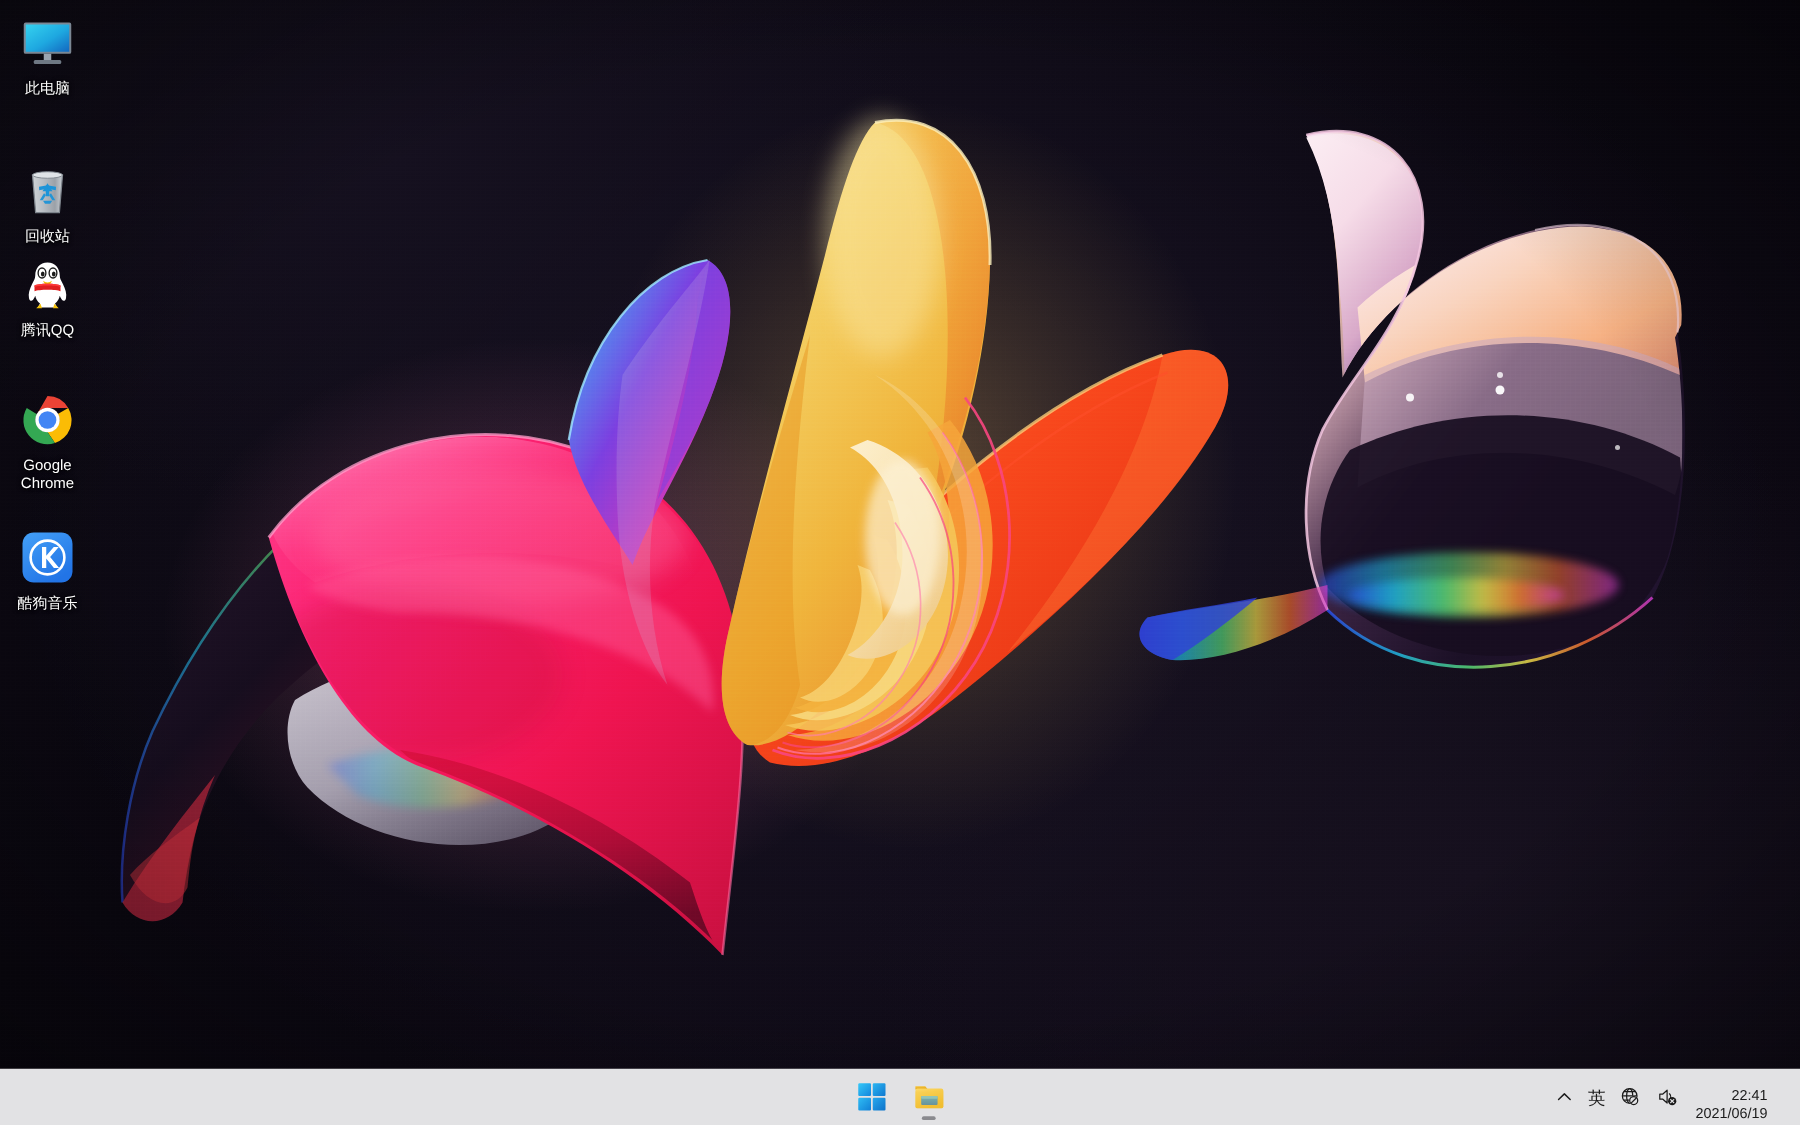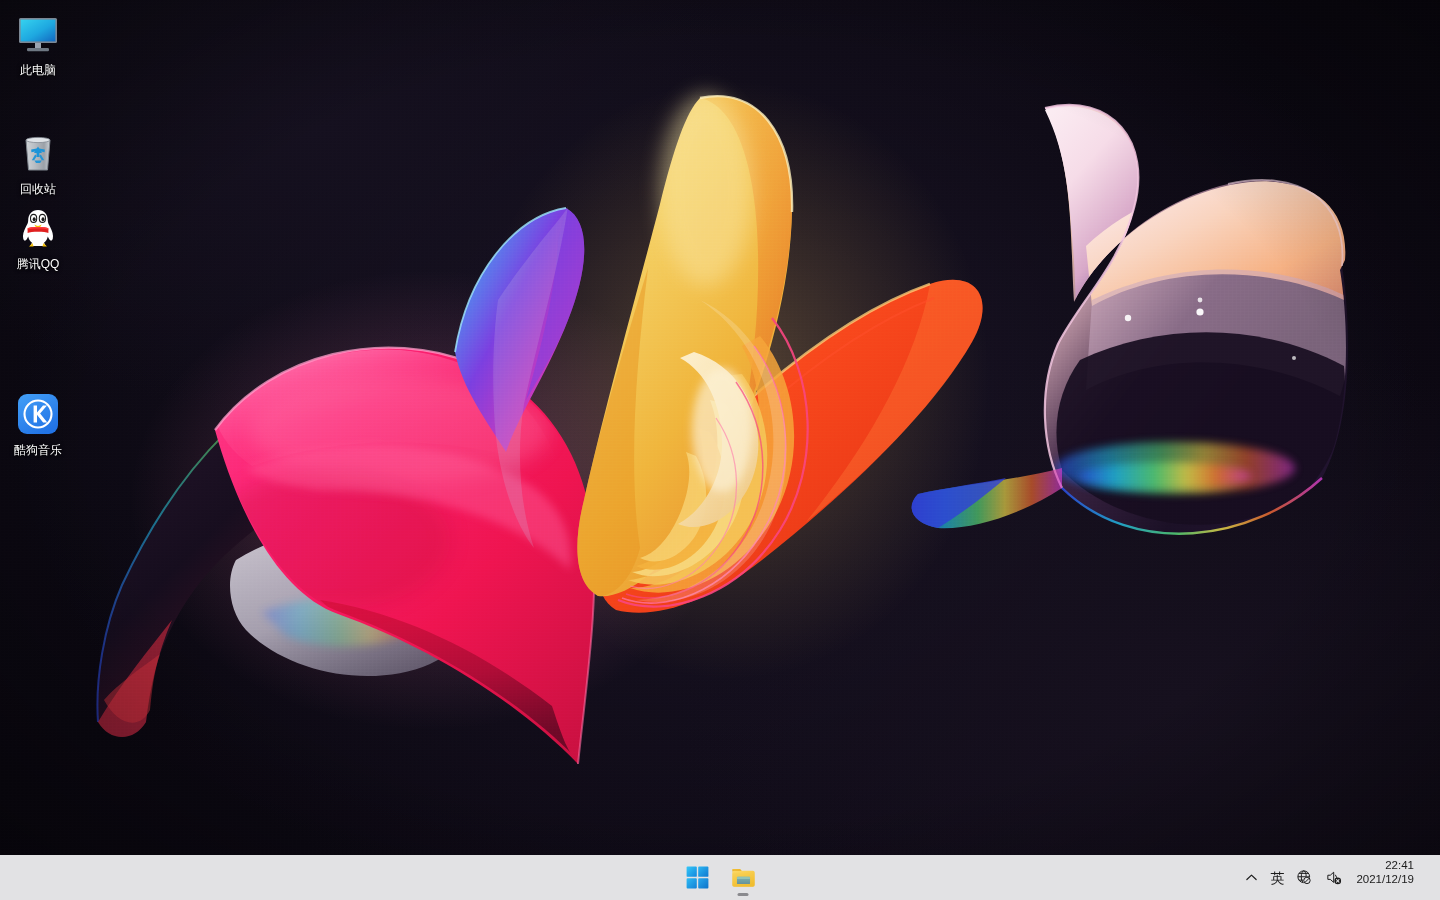--- a/index.html
+++ b/index.html
@@ -83,21 +83,21 @@
     position:absolute; right:0; top:0; height:45px;
     display:flex; align-items:center; padding-right:8px;
   }
   .tray-item {
     height:36px; min-width:26px; padding:0 6px; border-radius:4px;
     display:flex; align-items:center; justify-content:center;
     color:#1b1b1b; font-size:13px; cursor:default;
   }
   #clock {
     height:40px; padding:0 10px 0 8px; border-radius:4px;
-    display:flex; flex-direction:column; align-items:flex-end; justify-content:flex-start;
+    display:flex; flex-direction:column; align-items:flex-end; justify-content:flex-end;
     color:#1b1b1b; font-size:11.5px; line-height:14px; cursor:default;
     font-family:"Liberation Sans","DejaVu Sans",sans-serif;
   }
   #show-desktop { width:8px; height:45px; cursor:default; }
 </style>
 </head>
 <body>
 
 <div id="desktop">
 
@@ -441,22 +441,35 @@
           <path d="M19.4 19.6 q3.6 2.8 7.2 0 q-1.2 3.4 -3.6 3.4 q-2.4 0 -3.6 -3.4 Z" fill="#f5c20a"></path>
           <path d="M12.6 23.4 C15.6 21.6 30.4 21.6 33.4 23.4 L33.4 28 C30 26.4 16 26.4 12.6 28 Z" fill="#e02020"></path>
           <path d="M12.6 23.4 C15.6 21.6 30.4 21.6 33.4 23.4 L33.4 24.6 C30 23 16 23 12.6 24.6 Z" fill="#ff3a3a"></path>
           <path d="M17.4 38 q-2 2.4 -3.4 3.6 h4.6 Z" fill="#f5c20a"></path>
           <path d="M28.6 38 q2 2.4 3.4 3.6 h-4.6 Z" fill="#f5c20a"></path>
         </svg>
       </div>
       <div class="lbl">腾讯QQ</div>
     </div>
 
-
-    <div class="desk-icon" style="top:390px">
+    <div class="desk-icon" style="top:312px">
+      <div class="glyph">
+        <svg width="46" height="46" viewBox="0 0 48 48">
+          <path d="M24 4 A20 20 0 0 1 41.3 14 L24 14 A10 10 0 0 0 15.2 19.2 Z" fill="#ea4335"></path>
+          <path d="M41.3 14 A20 20 0 0 1 30.2 43.2 L24 34 A10 10 0 0 0 32.6 19 Z" fill="#fbbc05"></path>
+          <path d="M30.2 43.2 A20 20 0 0 1 6.7 14 L15.2 19.2 A10 10 0 0 0 24 34 Z" fill="#34a853"></path>
+          <path d="M6.7 14 A20 20 0 0 1 24 4 L24 14 A10 10 0 0 0 15.2 19.2 Z" fill="#ea4335" opacity=".0"></path>
+          <circle cx="24" cy="24" r="10.2" fill="#ffffff"></circle>
+          <circle cx="24" cy="24" r="7.4" fill="#4285f4"></circle>
+        </svg>
+      </div>
+      <div class="lbl">Google Chrome</div>
+    </div>
+
+    <div class="desk-icon" style="top:422px">
       <div class="glyph">
         <svg width="46" height="46" viewBox="0 0 46 46">
           <defs>
             <linearGradient id="kg" x1="0" y1="0" x2="0.6" y2="1">
               <stop offset="0%" stop-color="#43a0f7"></stop>
               <stop offset="100%" stop-color="#2274e6"></stop>
             </linearGradient>
           </defs>
           <rect x="3" y="3" width="40" height="40" rx="9" fill="url(#kg)"></rect>
           <circle cx="23" cy="23" r="13.5" fill="none" stroke="#ffffff" stroke-width="2.1"></circle>
@@ -560,21 +573,21 @@
           <circle cx="13.5" cy="12.6" r="3.5" fill="#1b1b1b"></circle>
           <g stroke="#e2e2e4" stroke-width="1.1" stroke-linecap="round">
             <line x1="12.2" y1="11.3" x2="14.8" y2="13.9"></line>
             <line x1="14.8" y1="11.3" x2="12.2" y2="13.9"></line>
           </g>
         </svg>
       </div>
 
       <div id="clock">
         <span>22:41</span>
-        <span>2021/12/19</span>
+        <span>2021/06/19</span>
       </div>
 
       <div id="show-desktop"></div>
 
     </div>
 
   </div>
 
 </div>
 

